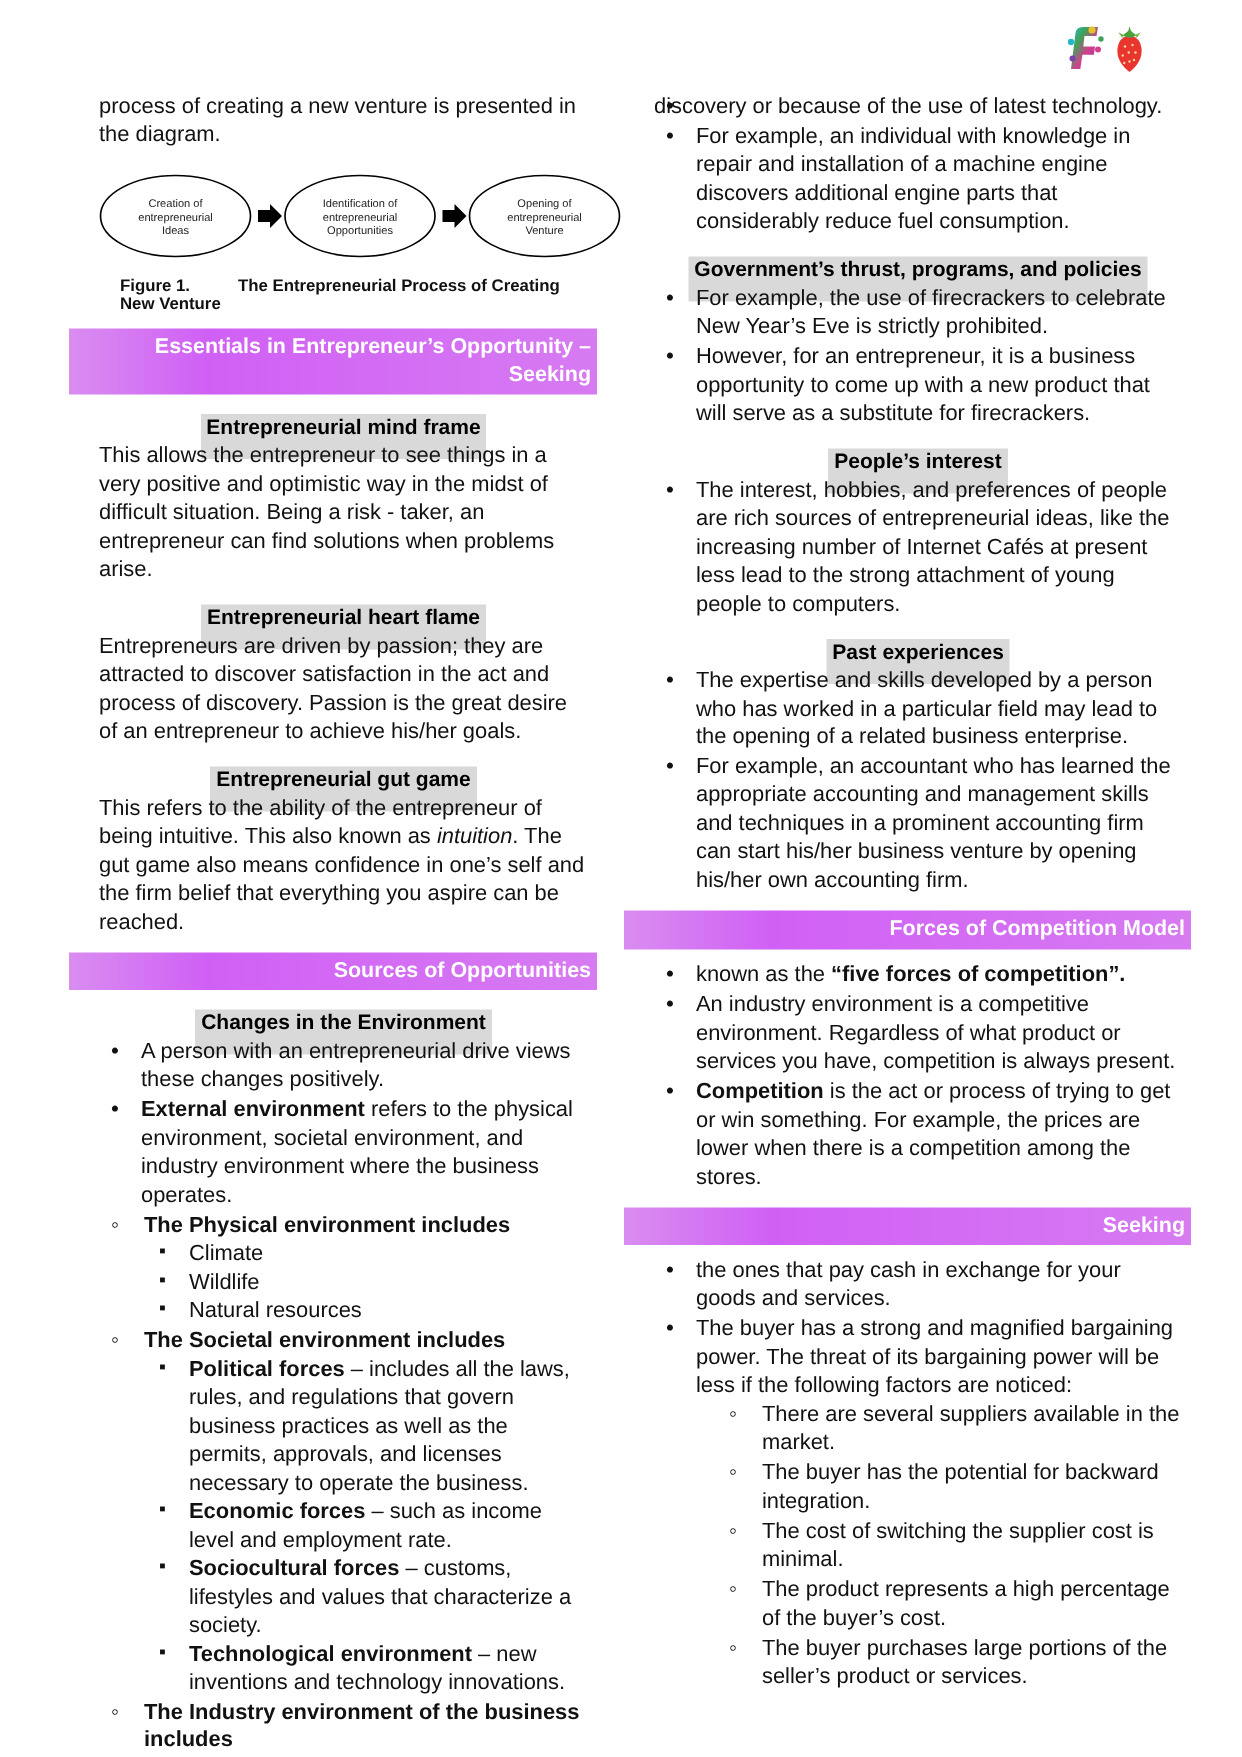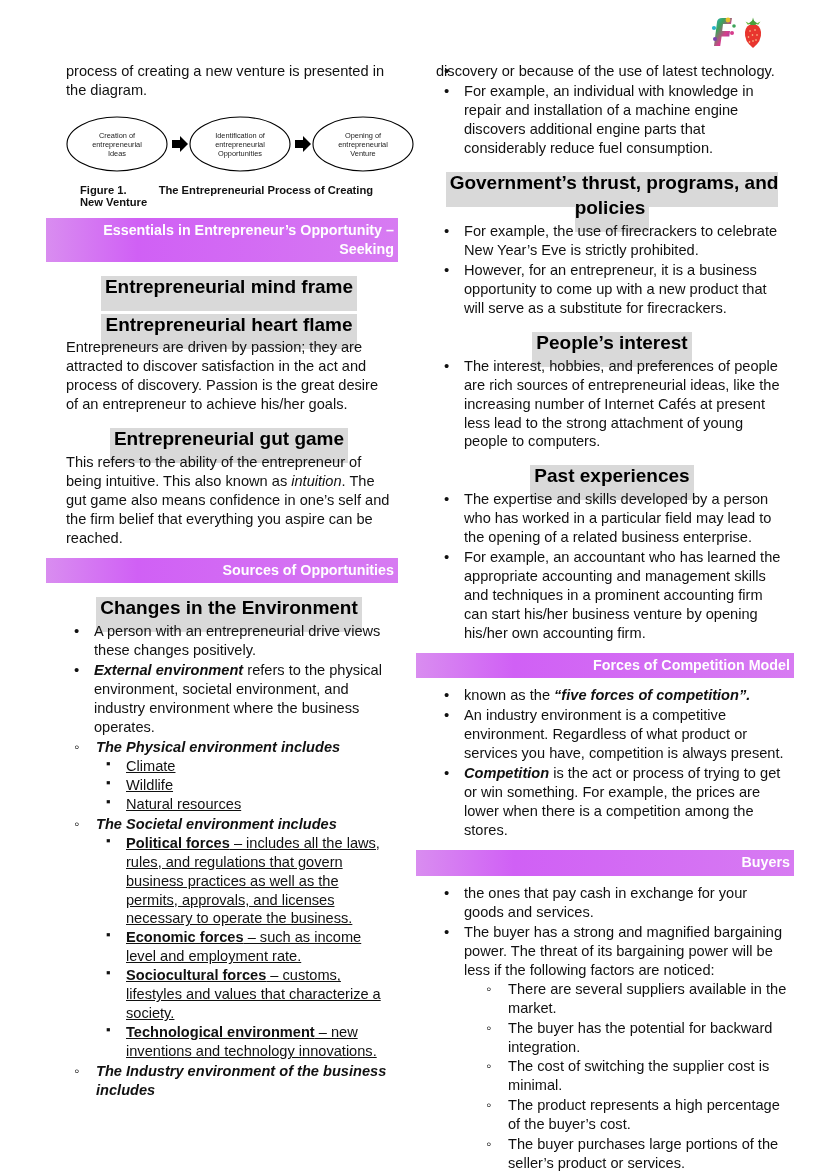--- a/index.html
+++ b/index.html
@@ -52,21 +52,21 @@
   }
   .banner.wide-left { margin-left: -20px; margin-right: -6px; }
   .banner.wide-right { margin-left: -20px; margin-right: -6px; }
 
   
   .gh-wrap { text-align: center; margin: 12px 0 1px 0; }
   .gh {
     background: #d9d9d9;
     color: #000;
     font-weight: bold;
-    font-size: 19px;
+    font-size: 14px;
     padding: 0px 4px 14px 4px;
     display: inline;
     line-height: 1.35;
   }
 
   
   ul.lvl1 {
     list-style: none;
     margin: 0; padding: 0;
   }
@@ -108,23 +108,23 @@
     font-size: 14.6px;
     line-height: 1.30;
     margin-bottom: 0px;
   }
   ul.lvl3 > li::before {
     content: "\25AA";
     position: absolute; left: 10px; top: -1px;
     font-size: 13px;
   }
   .nest1 { margin-left: 26px; }
-  .nest2 { margin-left: 26px; text-decoration: underline; }
-
-  b.bi { font-weight: bold; font-style: italic; }
+  .nest2 { margin-left: 26px; }
+
+  b.bi { font-weight: bold; }
   i.it { }
   b.bb { font-weight: bold; }
 
   
   .figure { margin: 10px 0 0 0; }
   .figcaption {
     font-size: 11.2px; font-weight: bold;
     margin-top: 2px;
     padding-left: 14px;
   }
@@ -207,20 +207,21 @@
         <div class="figcaption">
           <span class="capnum">Figure 1.</span><span>The Entrepreneurial Process of Creating New Venture</span>
         </div>
       </div>
 
       <div class="banner wide-left">Essentials in Entrepreneur’s Opportunity – Seeking</div>
 
       <div class="gh-wrap">
         <span class="gh">Entrepreneurial mind frame</span>
       </div>
+      <p class="para">This allows the entrepreneur to see things in a very positive and optimistic way in the midst of difficult situation. Being a risk - taker, an entrepreneur can find solutions when problems arise.</p>
 
       <div class="gh-wrap">
         <span class="gh">Entrepreneurial heart flame</span>
       </div>
       <p class="para">Entrepreneurs are driven by passion; they are attracted to discover satisfaction in the act and process of discovery. Passion is the great desire of an entrepreneur to achieve his/her goals.</p>
 
       <div class="gh-wrap">
         <span class="gh">Entrepreneurial gut game</span>
       </div>
       <p class="para"><span>This refers to the ability of the entrepreneur of being intuitive. This also known as </span><i class="it">intuition</i><span>. The gut game also means confidence in one’s self and the firm belief that everything you aspire can be reached.</span></p>
@@ -294,21 +295,21 @@
         <li>For example, an accountant who has learned the appropriate accounting and management skills and techniques in a prominent accounting firm can start his/her business venture by opening his/her own accounting firm.</li>
       </ul>
 
       <div class="banner wide-right">Forces of Competition Model</div>
       <ul class="lvl1">
         <li><span>known as the </span><b class="bi">“five forces of competition”.</b></li>
         <li>An industry environment is a competitive environment. Regardless of what product or services you have, competition is always present.</li>
         <li><b class="bi">Competition</b><span> is the act or process of trying to get or win something. For example, the prices are lower when there is a competition among the stores.</span></li>
       </ul>
 
-      <div class="banner wide-right">Buyers</div>
+      <div class="banner wide-right">Seeking</div>
       <ul class="lvl1">
         <li>the ones that pay cash in exchange for your goods and services.</li>
         <li>
           <span>The buyer has a strong and magnified bargaining power. The threat of its bargaining power will be less if the following factors are noticed:</span>
           <ul class="lvl2" style="margin-left:14px">
             <li>There are several suppliers available in the market.</li>
             <li>The buyer has the potential for backward integration.</li>
             <li>The cost of switching the supplier cost is minimal.</li>
             <li>The product represents a high percentage of the buyer’s cost.</li>
             <li>The buyer purchases large portions of the seller’s product or services.</li>

